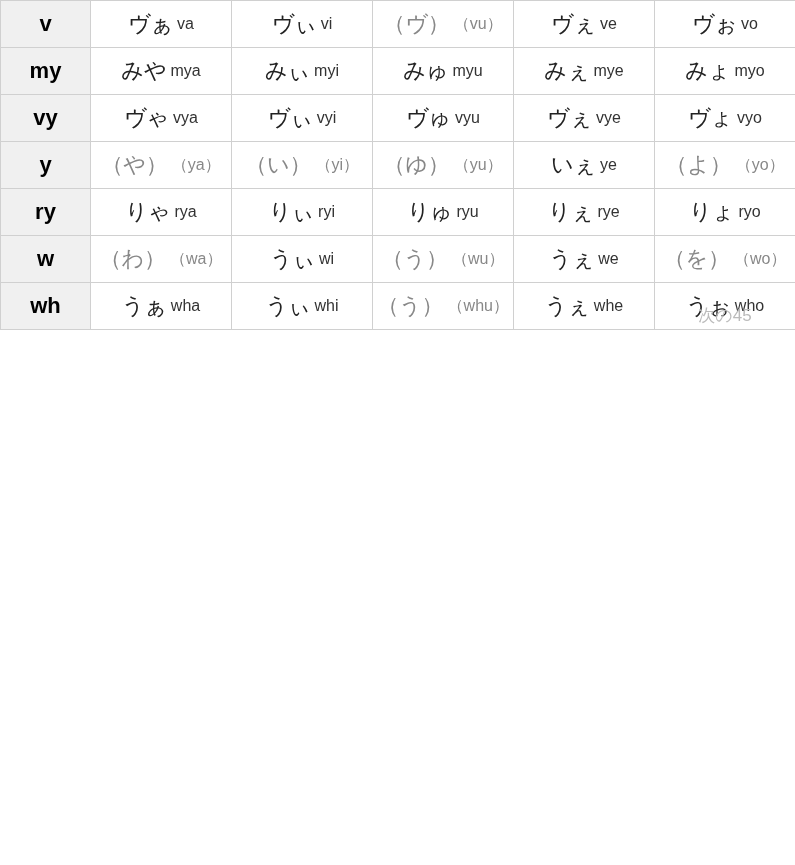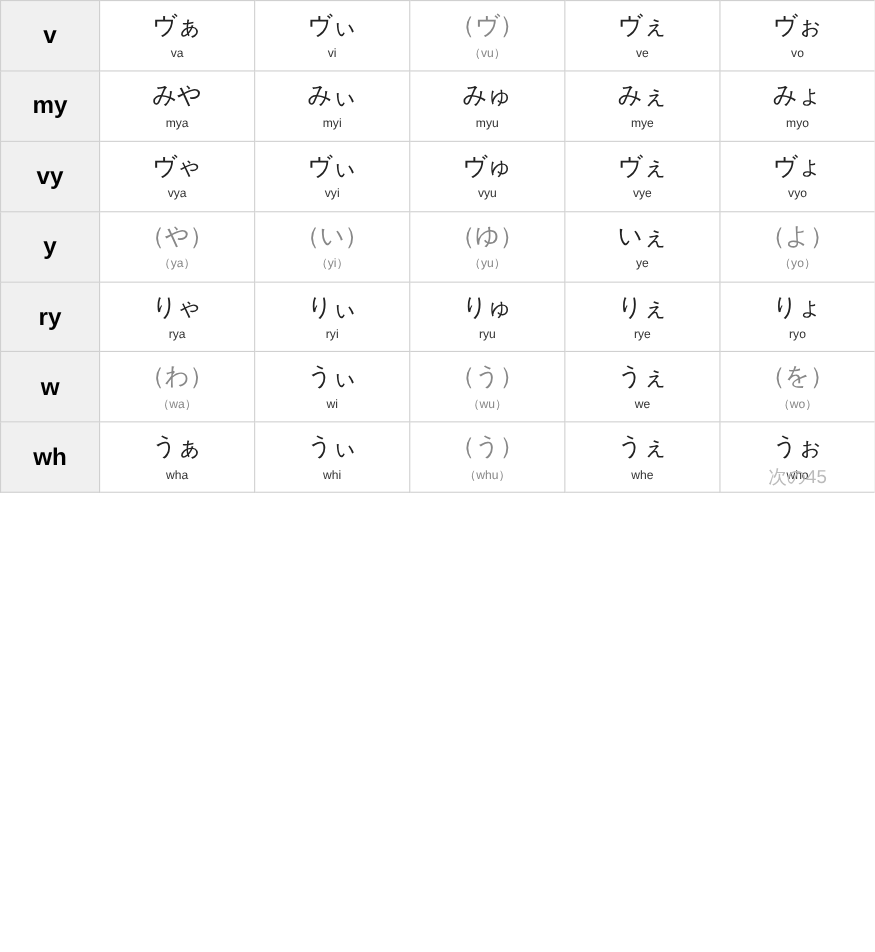--- a/index.html
+++ b/index.html
@@ -41,34 +41,34 @@
     }
 
     .cell {
       text-align: center;
       padding: 8px 4px;
       width: calc((795px - 90px) / 5);
     }
 
     .cell-inner {
       display: flex;
-      flex-direction: column;
+      flex-direction: row;
       align-items: center;
       justify-content: center;
       gap: 4px;
     }
 
     .kana {
       font-size: 22px;
       color: #222;
       line-height: 1.3;
     }
 
     .romaji {
-      font-size: 11px;
+      font-size: 16px;
       color: #333;
       line-height: 1.3;
     }
 
     .muted {
       color: #888;
     }
 
     .watermark {
       position: absolute;

